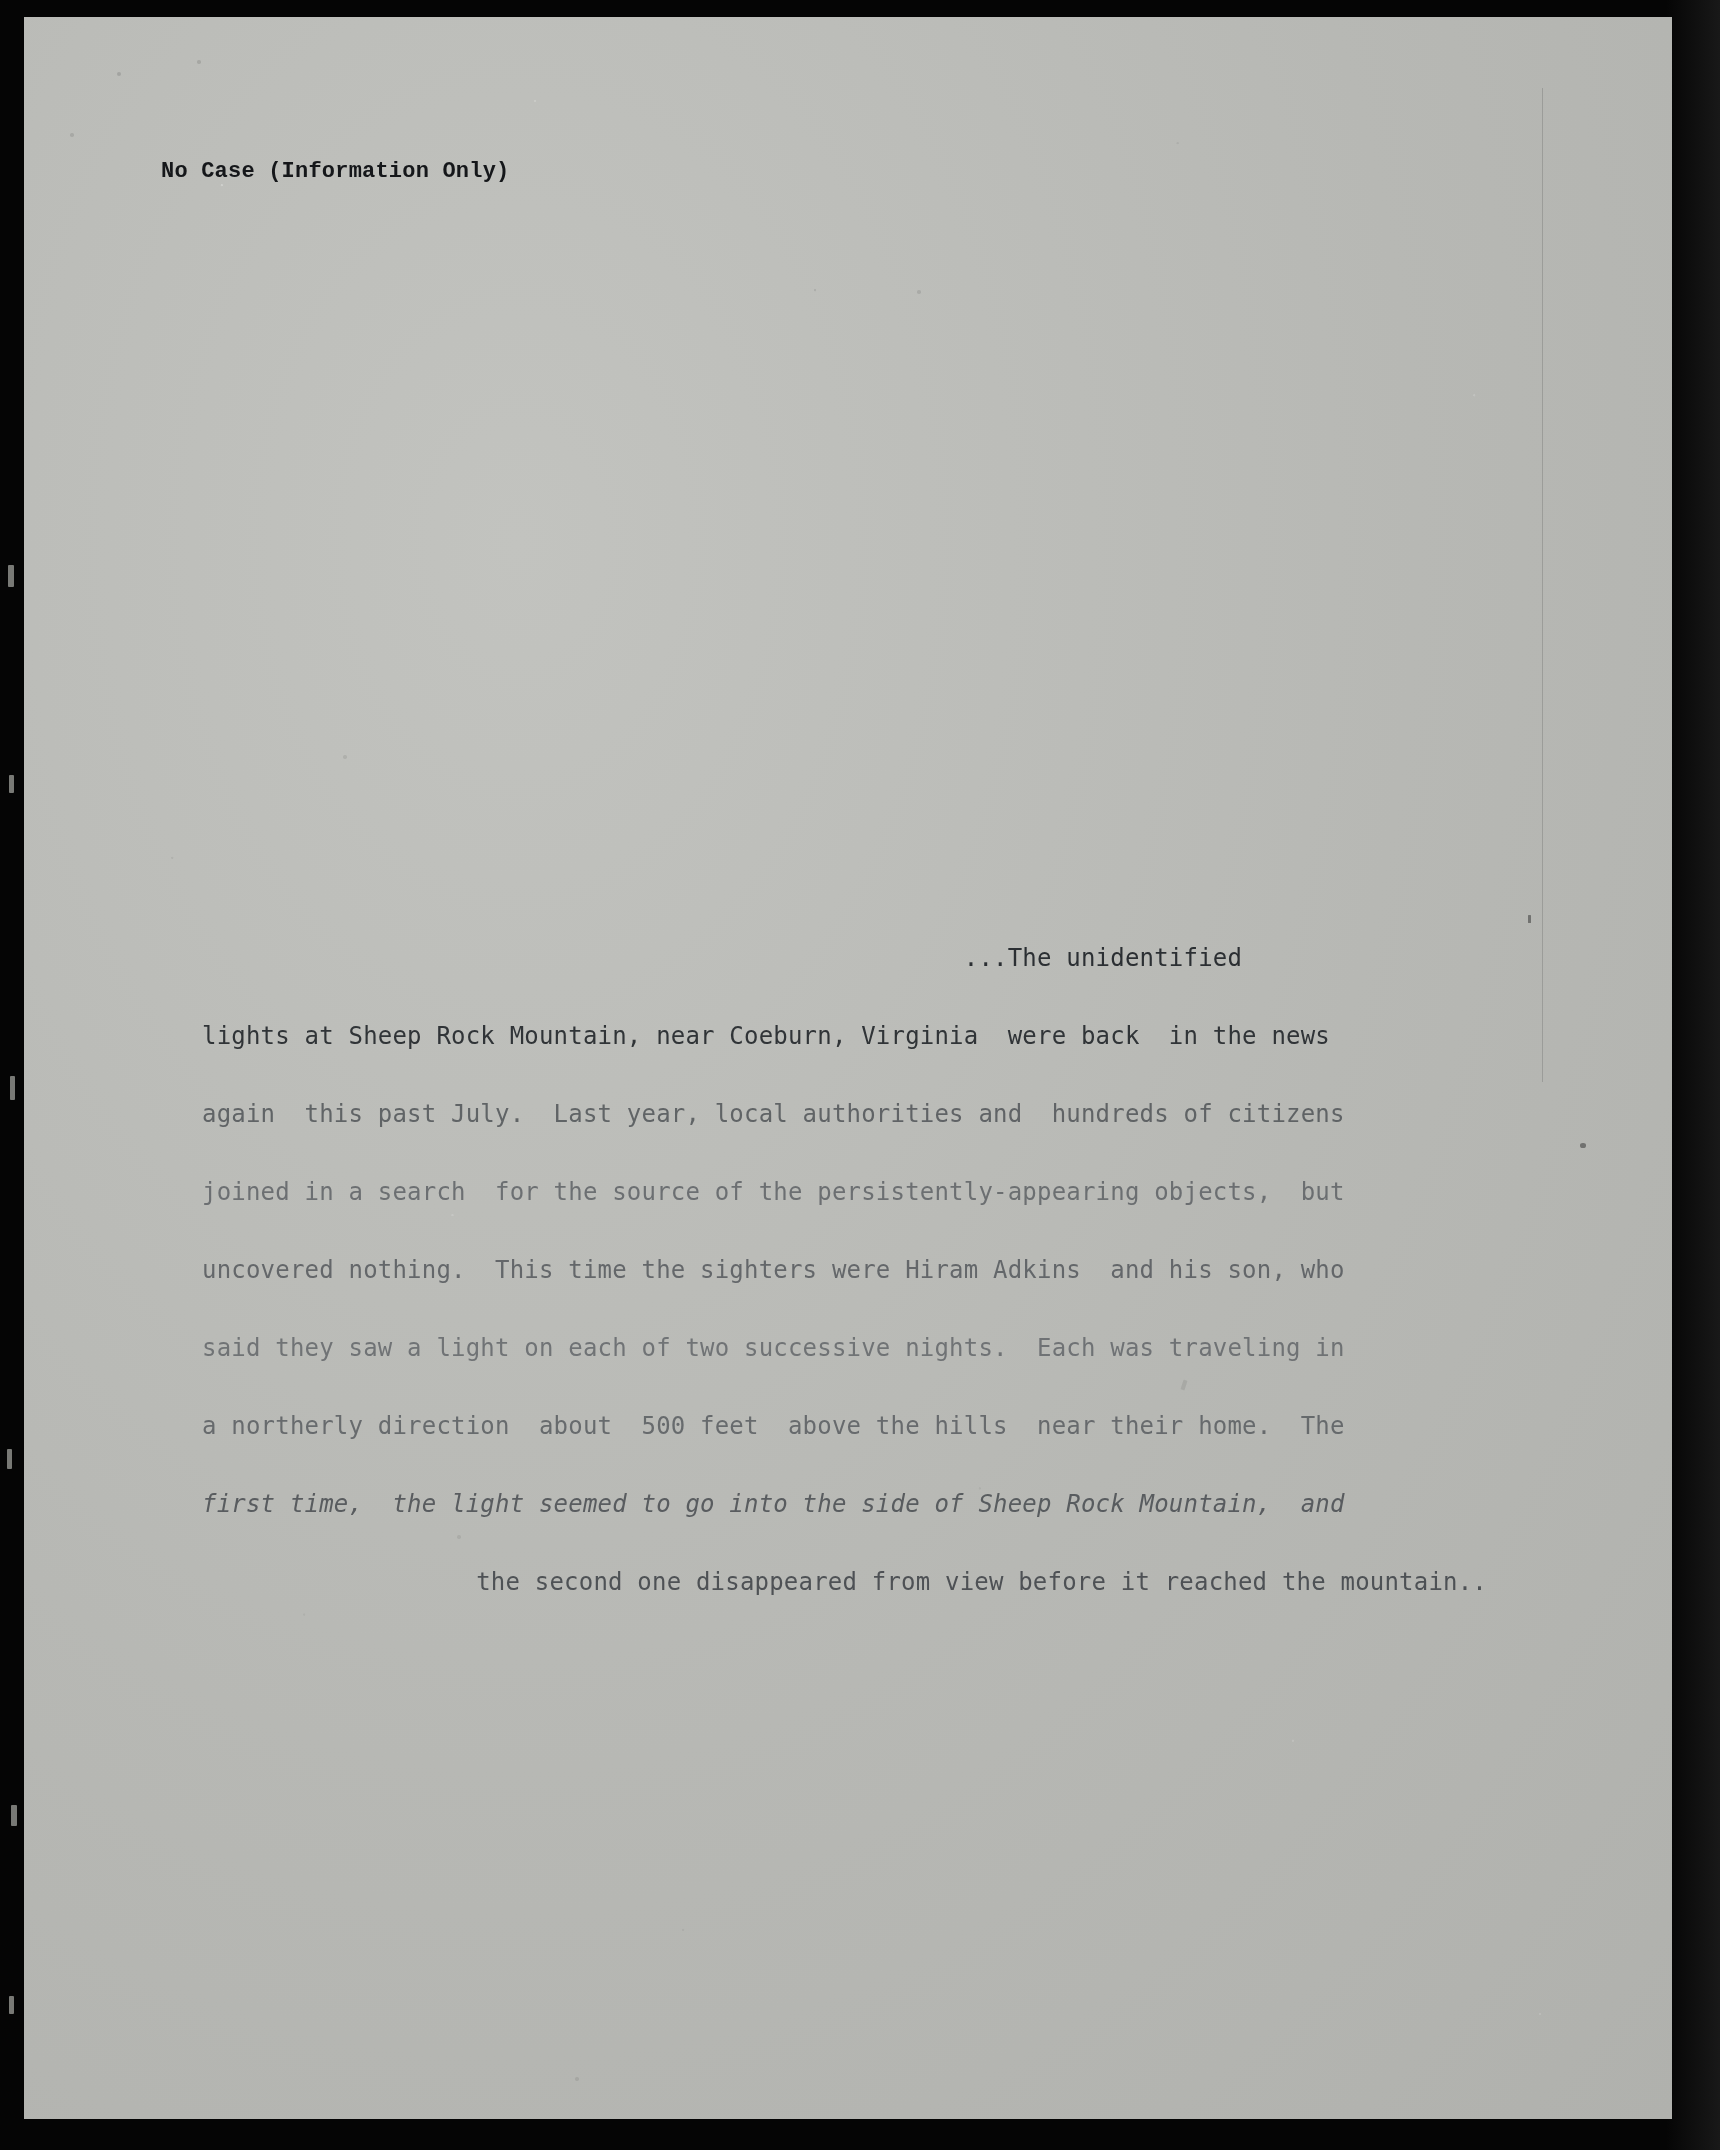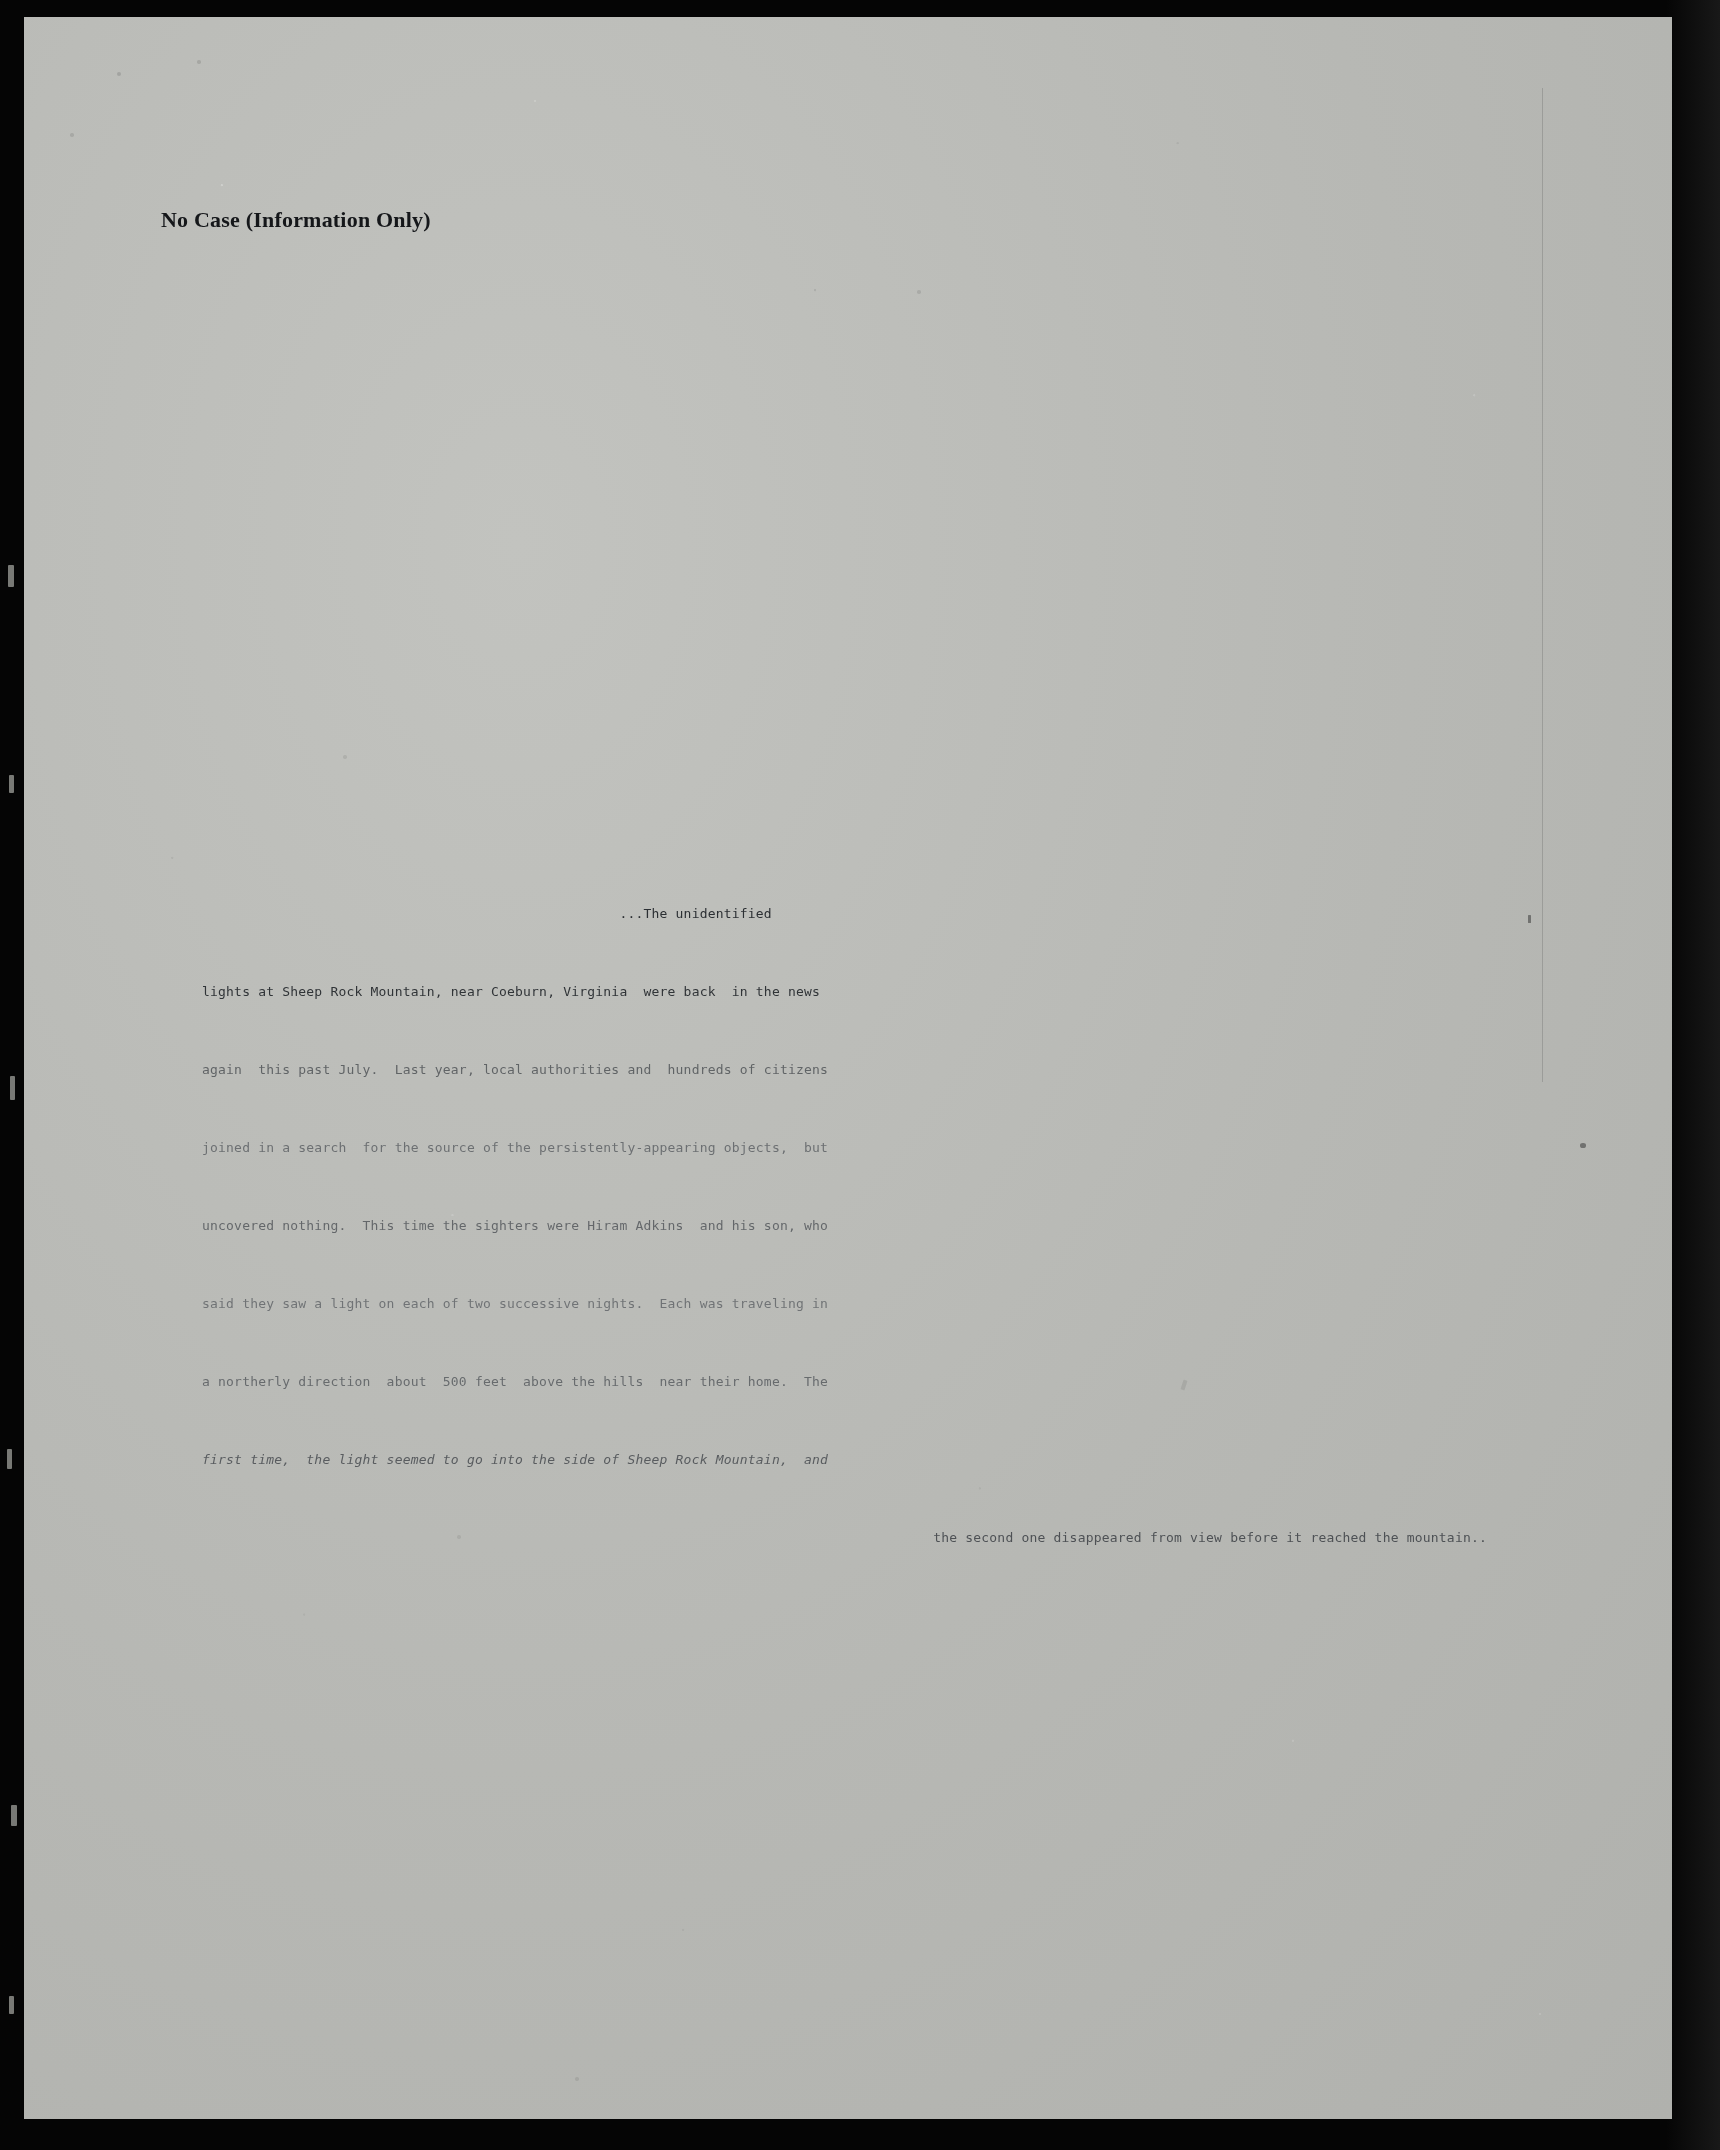--- a/index.html
+++ b/index.html
@@ -80,48 +80,47 @@
     position: absolute;
     left: 0;
     top: 134px;
     width: 100%;
     height: 100px;
   }
   #no-case-heading {
     position: absolute;
     left: 137px;
     top: 8.2px;
-    font-family: Liberation Serif, serif;
+    font-family: Liberation Mono, monospace;
     font-weight: 700;
     font-size: 22px;
     letter-spacing: 0.2px;
     color: #15171a;
     white-space: nowrap;
-    margin-top: 48px;
   }
   #location-block {
     position: absolute;
     left: 905px;
     top: 6.4px;
     font-family: "DejaVu Sans Mono", monospace;
     font-weight: 700;
     font-size: 20px;
     line-height: 26px;
     color: #14161a;
     white-space: nowrap;
   }
 
   
   #typed-body {
     position: absolute;
     left: 178px;
-    top: 832px;
+    top: 876px;
     width: 1285px;
     font-family: "DejaVu Sans Mono", monospace;
-    font-size: 13px;
+    font-size: 24px;
     line-height: 26px;
     letter-spacing: 0.2px;
     color: #3b3f43;
     white-space: pre;
   }
   #typed-body .ln { display: block; }
   
   #typed-body .ln:nth-child(1) { color: #24282c; opacity: 0.95; }
   #typed-body .ln:nth-child(2) { color: #262a2e; opacity: 0.93; }
   #typed-body .ln:nth-child(3) { color: #4a4e52; opacity: 0.80; }

